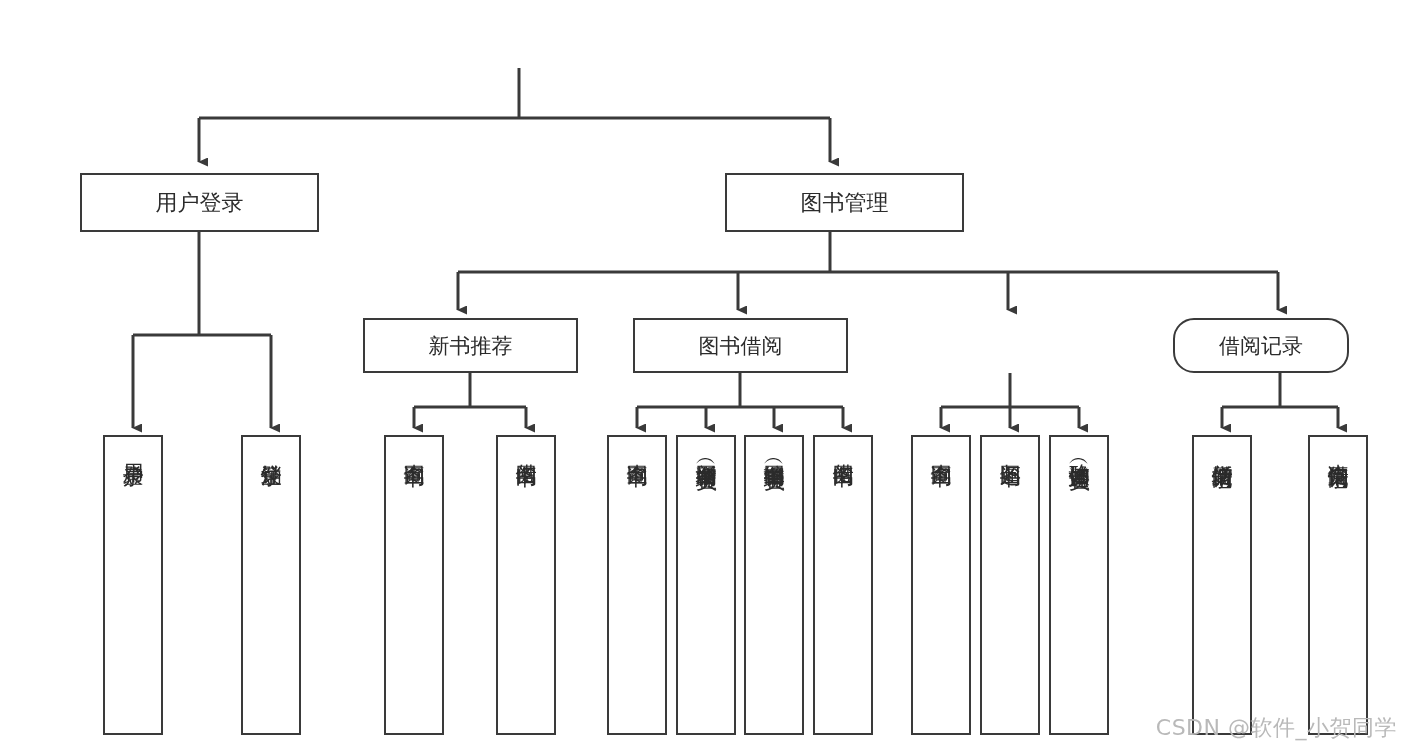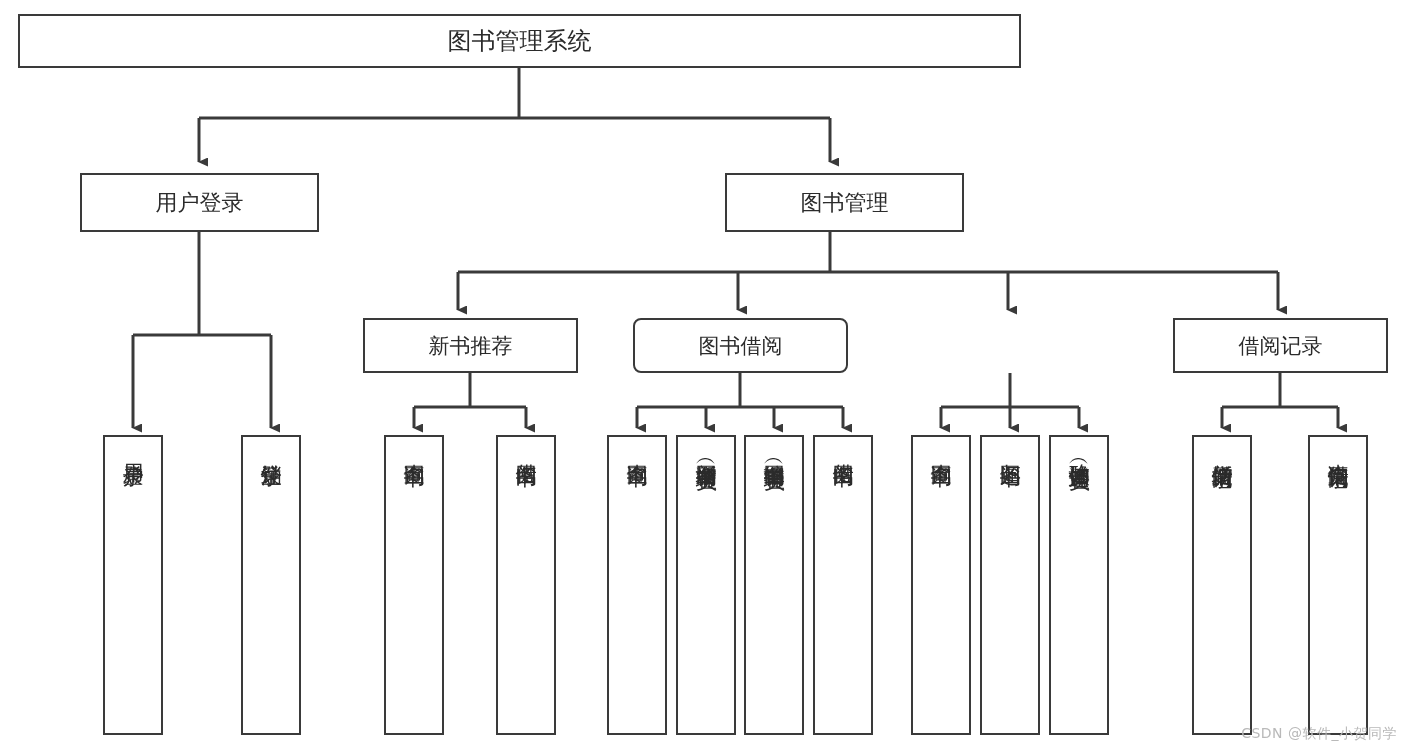--- a/index.html
+++ b/index.html
@@ -58,21 +58,21 @@
     color: #2b2b2b;
     white-space: nowrap;
   }
   .htext {
     white-space: nowrap;
   }
   #watermark {
     position: absolute;
     right: 8px;
     bottom: 4px;
-    font-size: 14px;
+    font-size: 22px;
     color: #b9b9b9;
     letter-spacing: 0.5px;
     white-space: nowrap;
     pointer-events: none;
   }
 </style>
 </head>
 <body>
 
 <div id="diagram-canvas">
@@ -132,42 +132,39 @@
     </g>
 
     <g stroke="#3a3a3a" stroke-width="3" fill="none">
       <path d="M 1280 373 L 1280 407"></path>
       <path d="M 1222 407 L 1338 407"></path>
       <path d="M 1222 407 L 1222 428" marker-end="url(#arrowhead)"></path>
       <path d="M 1338 407 L 1338 428" marker-end="url(#arrowhead)"></path>
     </g>
   </svg>
 
-  <div class="node node-root" style="left:18px; top:14px; width:1003px; height:54px;">
-    <span class="htext">图书管理系统</span>
-  </div>
 
   <div class="node node-l1" style="left:80px; top:173px; width:239px; height:59px;">
     <span class="htext">用户登录</span>
   </div>
 
   <div class="node node-l1" style="left:711px; top:173px; width:239px; height:59px;margin-left:14px;">
     <span class="htext">图书管理</span>
   </div>
 
   <div class="node node-l2" style="left:363px; top:318px; width:215px; height:55px;">
     <span class="htext">新书推荐</span>
   </div>
 
-  <div class="node node-l2" style="left:633px; top:318px; width:215px; height:55px;border-radius:8px;">
+  <div class="node node-l2" style="left:633px; top:318px; width:215px; height:55px;">
     <span class="htext">图书借阅</span>
   </div>
 
 
-  <div class="node node-l2" style="left:1173px; top:318px; width:215px; height:55px;">
+  <div class="node node-l2" style="left:1173px; top:318px; width:176px; height:55px;border-radius:21px;">
     <span class="htext">借阅记录</span>
   </div>
 
   <div class="node node-leaf" style="left:103px; top:435px; width:60px; height:300px;">
     <span class="vtext">用户登录</span>
   </div>
 
   <div class="node node-leaf" style="left:241px; top:435px; width:60px; height:300px;">
     <span class="vtext">注销登录</span>
   </div>

